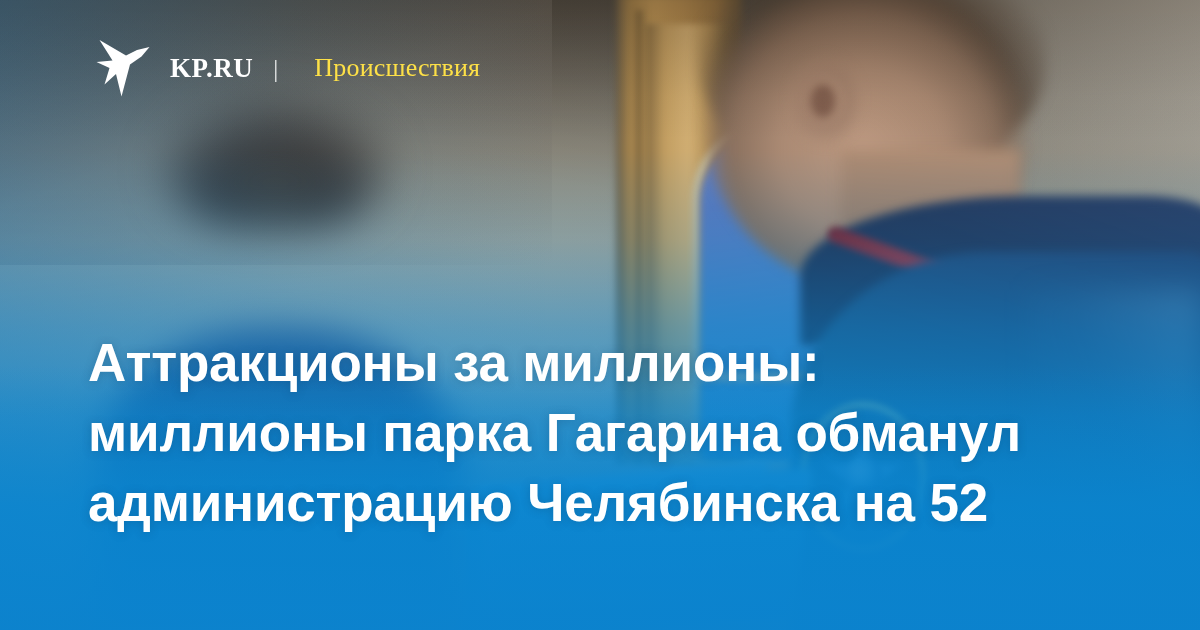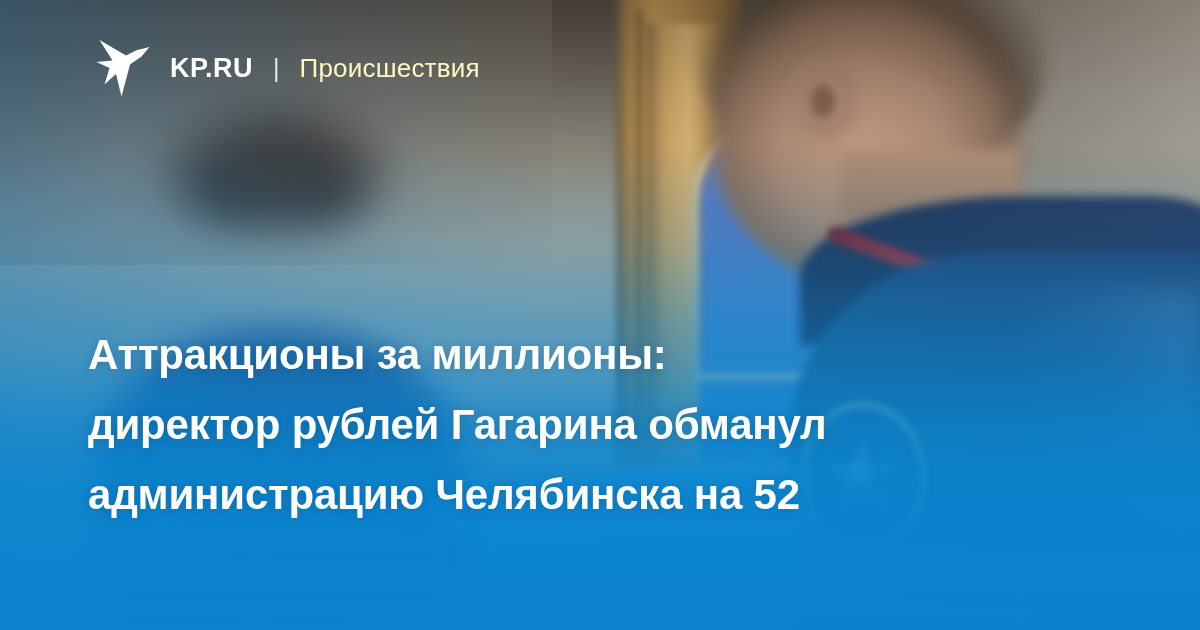--- a/index.html
+++ b/index.html
@@ -204,41 +204,41 @@
     background:linear-gradient(90deg,rgba(18,118,190,.30) 0%,rgba(18,118,190,.10) 55%,rgba(18,118,190,0) 100%);
   }
   .grade-top{
     position:absolute;left:0;right:0;top:0;height:22%;
     background:linear-gradient(180deg,rgba(40,34,26,.30) 0%,rgba(40,34,26,.06) 70%,rgba(40,34,26,0) 100%);
   }
 
   
   .header{
     position:absolute;left:96px;top:38px;
-    display:flex;align-items:center;gap:18px;z-index:6;
+    display:flex;align-items:center;gap:18px;z-index:6;font-family:Liberation Serif, serif;
   }
   .logo-bird{width:56px;height:60px;display:block;}
   .brand{
     color:#ffffff;font-size:27px;font-weight:bold;letter-spacing:.5px;
     line-height:1;white-space:nowrap;
   }
   .sep{
     color:rgba(255,255,255,.85);font-size:25px;font-weight:400;
     line-height:1;padding:0 2px;
   }
   .rubric{
-    color:#fef9c3;font-size:26px;font-weight:400;letter-spacing:.2px;
-    line-height:1;white-space:nowrap;
+    color:#fde047;font-size:26px;font-weight:400;letter-spacing:.2px;
+    line-height:1;white-space:nowrap;margin-left:16px;
   }
 
   
   .headline{
     position:absolute;left:88px;top:292px;width:1010px;z-index:6;
     color:#ffffff;
-    font-size:42px;
+    font-size:53px;
     font-weight:bold;
     line-height:70px;
     letter-spacing:-.2px;
     text-shadow:0 1px 10px rgba(10,60,100,.28);
   }
   .headline .ln{display:block;white-space:nowrap;}
 </style>
 </head>
 <body>
 
@@ -295,17 +295,17 @@
                                  L0.5 24.0 L16.5 22.5 Z"></path>
       </svg>
     </span>
     <span class="brand">KP.RU</span>
     <span class="sep">|</span>
     <span class="rubric">Происшествия</span>
   </div>
 
   <h1 class="headline">
     <span class="ln">Аттракционы за миллионы:</span>
-    <span class="ln">директор рублей Гагарина обманул</span>
+    <span class="ln">миллионы парка Гагарина обманул</span>
     <span class="ln">администрацию Челябинска на 52</span>
   </h1>
 
 </div>
 
 </body></html>

